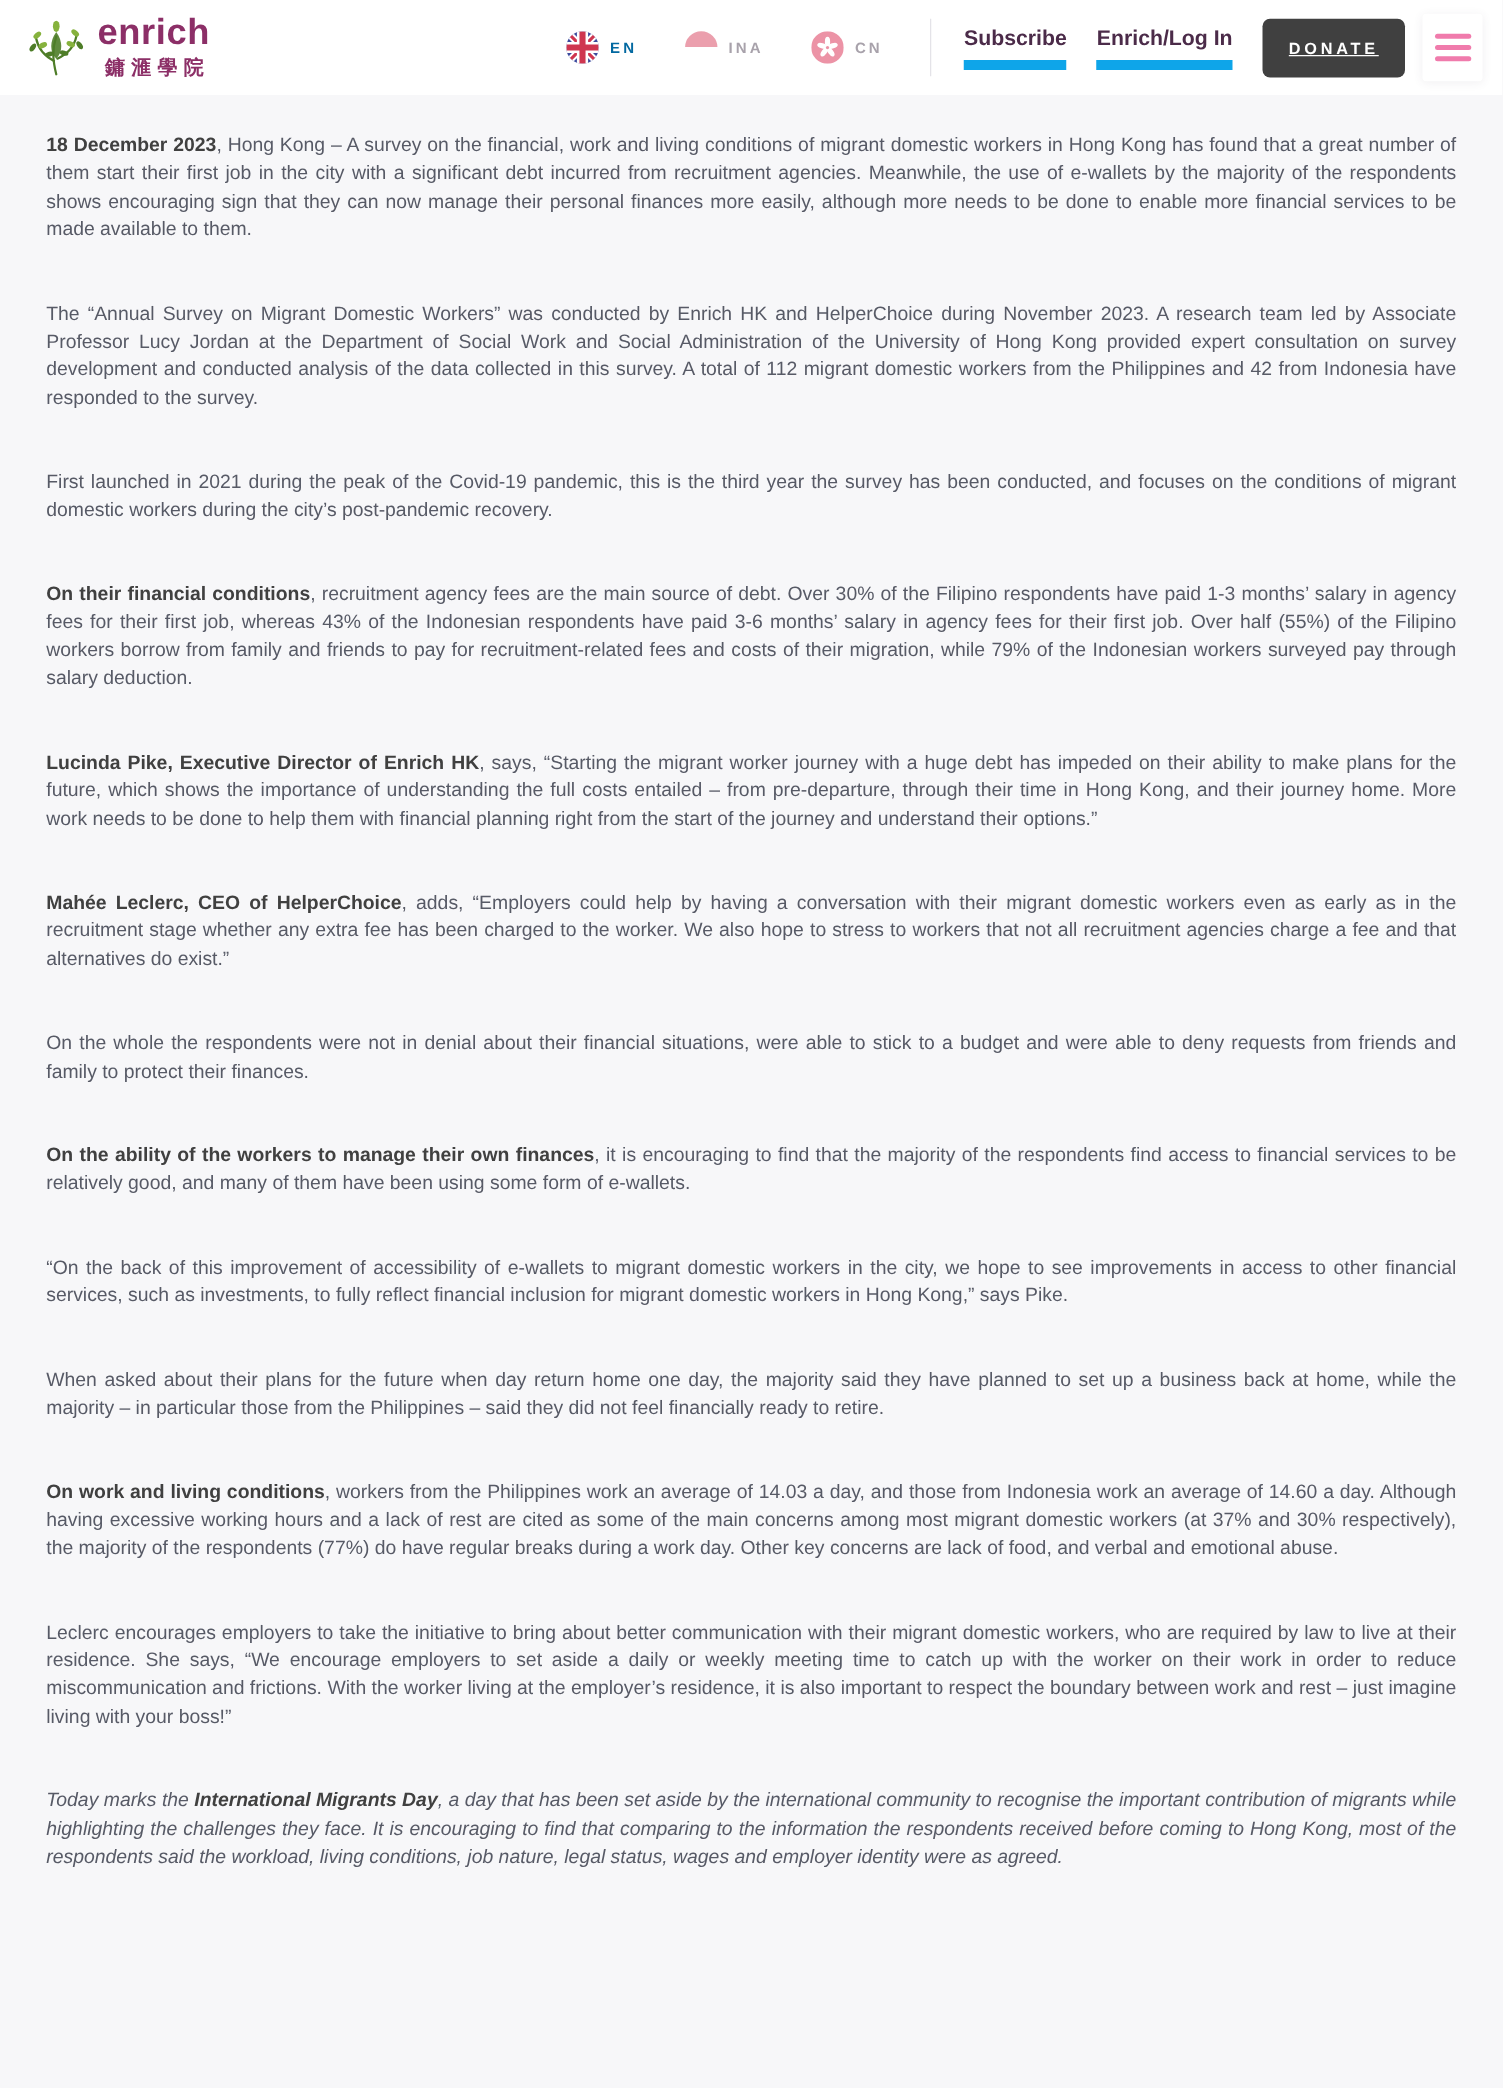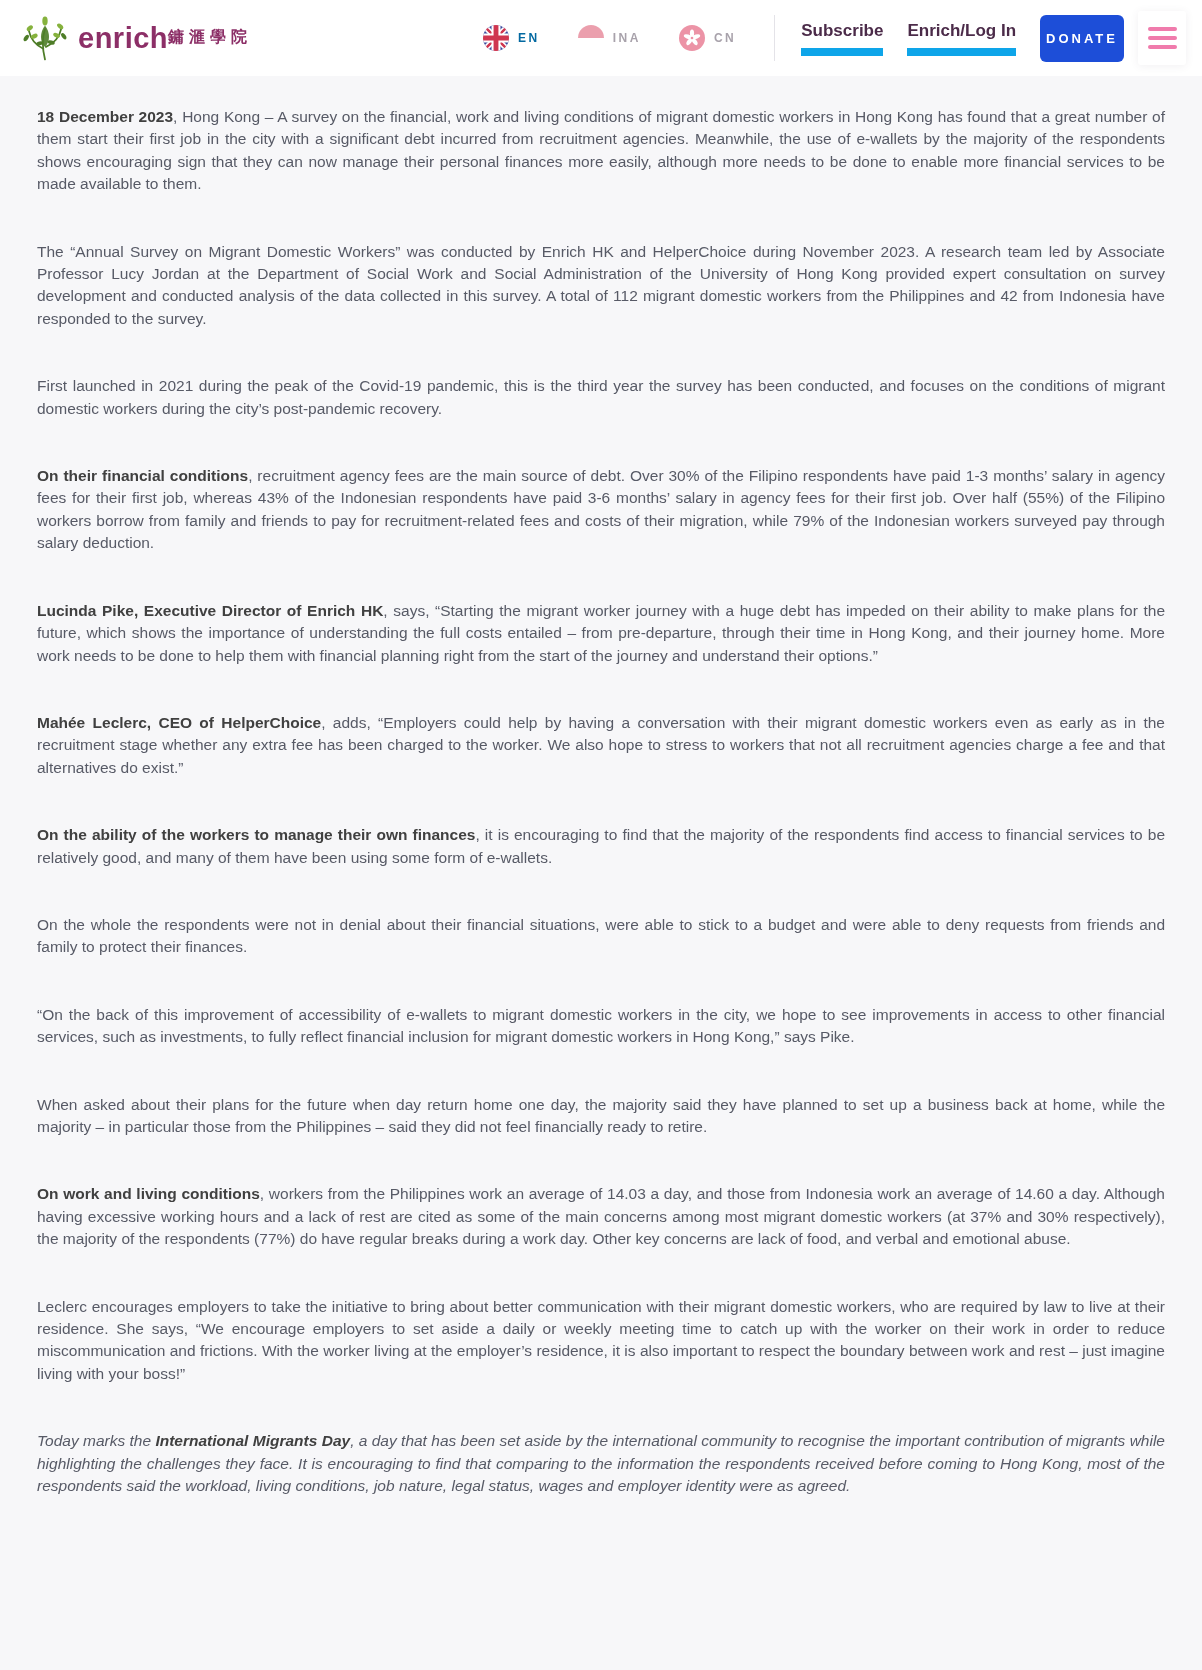--- a/index.html
+++ b/index.html
@@ -12,21 +12,21 @@
   
   .site-header {
     height: 76px;
     background: #ffffff;
     display: flex;
     align-items: center;
     padding: 0 16px 0 18px;
     box-sizing: border-box;
   }
   .logo { display: flex; align-items: center; gap: 6px; cursor: pointer; }
-  .logo-text { display: flex; flex-direction: row; }
+  .logo-text { display: flex; flex-direction: column; align-items: flex-end; }
   .logo-en {
     font-size: 29px;
     line-height: 1;
     color: #8c2f67;
     font-weight: 600;
     letter-spacing: 0.5px;
   }
   .logo-zh {
     font-size: 16px;
     color: #8c2f67;
@@ -51,31 +51,32 @@
     font-weight: 700;
     color: #4b2b49;
     text-decoration: none;
     padding-bottom: 7px;
     border-bottom: 8px solid #0ea5e9;
     margin-right: 24px;
     white-space: nowrap;
     cursor: pointer;
   }
   .donate-btn {
-    background: #1d4ed8;
+    background: #404040;
     color: #ffffff;
     border: none;
     border-radius: 6px;
     font-family: "Liberation Sans", sans-serif;
     font-size: 13px;
     font-weight: 700;
     letter-spacing: 3px;
-    padding: 16px 6px;
+    padding: 16px 21px;
     margin-right: 14px;
     cursor: pointer;
+    text-decoration: underline;
   }
   .burger-btn {
     width: 48px;
     height: 54px;
     background: #ffffff;
     border: none;
     border-radius: 3px;
     box-shadow: 0 1px 8px rgba(80,60,90,0.08);
     display: flex;
     flex-direction: column;
@@ -201,23 +202,23 @@
   <p class="para"><span>The “Annual Survey on Migrant Domestic Workers” was conducted by Enrich HK and HelperChoice during November 2023. A research team led by Associate Professor Lucy Jordan at the Department of Social Work and Social Administration of the University of Hong Kong provided expert consultation on survey development and conducted analysis of the data collected in this survey. A total of 112 migrant domestic workers from the Philippines and 42 from Indonesia have responded to the survey.</span><strong class="lead"></strong><span></span></p>
 
   <p class="para"><span>First launched in 2021 during the peak of the Covid-19 pandemic, this is the third year the survey has been conducted, and focuses on the conditions of migrant domestic workers during the city’s post-pandemic recovery.</span><strong class="lead"></strong><span></span></p>
 
   <p class="para"><span></span><strong class="lead">On their financial conditions</strong><span>, recruitment agency fees are the main source of debt. Over 30% of the Filipino respondents have paid 1-3 months’ salary in agency fees for their first job, whereas 43% of the Indonesian respondents have paid 3-6 months’ salary in agency fees for their first job. Over half (55%) of the Filipino workers borrow from family and friends to pay for recruitment-related fees and costs of their migration, while 79% of the Indonesian workers surveyed pay through salary deduction.</span></p>
 
   <p class="para"><span></span><strong class="lead">Lucinda Pike, Executive Director of Enrich HK</strong><span>, says, “Starting the migrant worker journey with a huge debt has impeded on their ability to make plans for the future, which shows the importance of understanding the full costs entailed – from pre-departure, through their time in Hong Kong, and their journey home. More work needs to be done to help them with financial planning right from the start of the journey and understand their options.”</span></p>
 
   <p class="para"><span></span><strong class="lead">Mahée Leclerc, CEO of HelperChoice</strong><span>, adds, “Employers could help by having a conversation with their migrant domestic workers even as early as in the recruitment stage whether any extra fee has been charged to the worker. We also hope to stress to workers that not all recruitment agencies charge a fee and that alternatives do exist.”</span></p>
 
+  <p class="para"><span>On the whole the respondents were not in denial about their financial situations, were able to stick to a budget and were able to deny requests from friends and family to protect their finances.</span><strong class="lead"></strong><span></span></p>
+
   <p class="para"><span></span><strong class="lead">On the ability of the workers to manage their own finances</strong><span>, it is encouraging to find that the majority of the respondents find access to financial services to be relatively good, and many of them have been using some form of e-wallets.</span></p>
-
-  <p class="para"><span>On the whole the respondents were not in denial about their financial situations, were able to stick to a budget and were able to deny requests from friends and family to protect their finances.</span><strong class="lead"></strong><span></span></p>
 
   <p class="para"><span>“On the back of this improvement of accessibility of e-wallets to migrant domestic workers in the city, we hope to see improvements in access to other financial services, such as investments, to fully reflect financial inclusion for migrant domestic workers in Hong Kong,” says Pike.</span><strong class="lead"></strong><span></span></p>
 
   <p class="para"><span>When asked about their plans for the future when day return home one day, the majority said they have planned to set up a business back at home, while the majority – in particular those from the Philippines – said they did not feel financially ready to retire.</span><strong class="lead"></strong><span></span></p>
 
   <p class="para"><span></span><strong class="lead">On work and living conditions</strong><span>, workers from the Philippines work an average of 14.03 a day, and those from Indonesia work an average of 14.60 a day. Although having excessive working hours and a lack of rest are cited as some of the main concerns among most migrant domestic workers (at 37% and 30% respectively), the majority of the respondents (77%) do have regular breaks during a work day. Other key concerns are lack of food, and verbal and emotional abuse.</span></p>
 
   <p class="para"><span>Leclerc encourages employers to take the initiative to bring about better communication with their migrant domestic workers, who are required by law to live at their residence. She says, “We encourage employers to set aside a daily or weekly meeting time to catch up with the worker on their work in order to reduce miscommunication and frictions. With the worker living at the employer’s residence, it is also important to respect the boundary between work and rest – just imagine living with your boss!”</span><strong class="lead"></strong><span></span></p>
 
   <p class="para"><span>Today marks the </span><strong class="lead">International Migrants Day</strong><span>, a day that has been set aside by the international community to recognise the important contribution of migrants while highlighting the challenges they face. It is encouraging to find that comparing to the information the respondents received before coming to Hong Kong, most of the respondents said the workload, living conditions, job nature, legal status, wages and employer identity were as agreed.</span></p>

